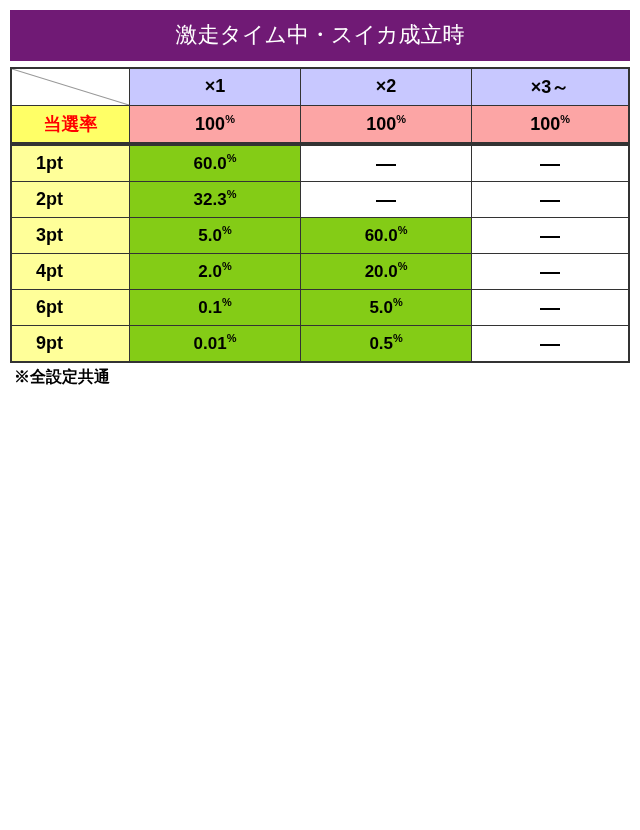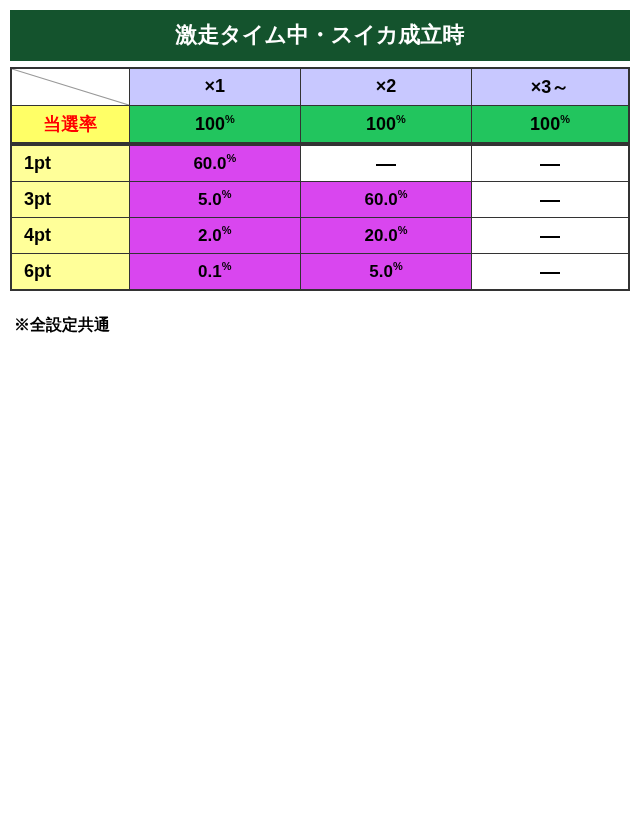--- a/index.html
+++ b/index.html
@@ -14,25 +14,25 @@
       background: #fff;
       font-family: 'MS Gothic', 'Hiragino Kaku Gothic ProN', sans-serif;
       display: flex;
       flex-direction: column;
       align-items: center;
       padding: 10px;
     }
 
     .title-area {
       width: 100%;
-      background: #14532d;
+      background: #701a75;
       color: #fff;
       text-align: center;
       font-size: 22px;
-      font-weight: bold;
+      font-weight: normal;
       padding: 10px 5px;
       line-height: 1.4;
       margin-bottom: 6px;
     }
 
     .main-table {
       width: 100%;
       border-collapse: collapse;
       border: 2px solid #333;
     }
@@ -68,36 +68,36 @@
 
     
     .tosen-row td.tosen-label {
       background: #ffff66;
       font-size: 18px;
       color: #ff0000;
       margin-top: 19px;
     }
 
     .tosen-row td.tosen-val {
-      background: #22c55e;
+      background: #fca5a5;
       font-size: 18px;
       color: #000;
     }
 
     
     .data-row td.pt-label {
       background: #ffff99;
       font-size: 18px;
       color: #000;
       text-align: left;
-      padding-left: 12px;
+      padding-left: 24px;
     }
 
     .data-row td.pt-val {
-      background: #d946ef;
+      background: #84cc16;
       font-size: 17px;
       color: #000;
       text-align: center;
     }
 
     .data-row td.pt-dash {
       background: #fff;
       font-size: 20px;
       color: #000;
     }
@@ -108,21 +108,21 @@
       padding: 0;
       border: none;
     }
 
     .footer-note {
       width: 100%;
       text-align: left;
       font-size: 16px;
       font-weight: bold;
       color: #000;
-      margin-top: 24px;
+      margin-top: 4px;
       padding-left: 4px;
     }
 
     .sup-small {
       font-size: 11px;
       vertical-align: super;
     }
   </style>
 </head>
 <body>
@@ -160,33 +160,45 @@
   <tr class="separator-row">
         <td colspan="4"></td>
       </tr>
       <tr class="data-row">
         <td class="pt-label">1pt</td>
         <td class="pt-val">60.0<span class="sup-small">%</span></td>
         <td class="pt-dash">—</td>
         <td class="pt-dash">—</td>
       </tr>
       <tr class="data-row">
+        <td class="pt-label">2pt</td>
+        <td class="pt-val">32.3<span class="sup-small">%</span></td>
+        <td class="pt-dash">—</td>
+        <td class="pt-dash">—</td>
+      </tr>
+      <tr class="data-row">
         <td class="pt-label">3pt</td>
         <td class="pt-val">5.0<span class="sup-small">%</span></td>
         <td class="pt-val">60.0<span class="sup-small">%</span></td>
         <td class="pt-dash">—</td>
       </tr>
       <tr class="data-row">
         <td class="pt-label">4pt</td>
         <td class="pt-val">2.0<span class="sup-small">%</span></td>
         <td class="pt-val">20.0<span class="sup-small">%</span></td>
         <td class="pt-dash">—</td>
       </tr>
       <tr class="data-row">
         <td class="pt-label">6pt</td>
         <td class="pt-val">0.1<span class="sup-small">%</span></td>
         <td class="pt-val">5.0<span class="sup-small">%</span></td>
         <td class="pt-dash">—</td>
       </tr>
+      <tr class="data-row">
+        <td class="pt-label">9pt</td>
+        <td class="pt-val">0.01<span class="sup-small">%</span></td>
+        <td class="pt-val">0.5<span class="sup-small">%</span></td>
+        <td class="pt-dash">—</td>
+      </tr>
     </tbody>
 </table>
 
 <div class="footer-note">※全設定共通</div>
 
 </body></html>

